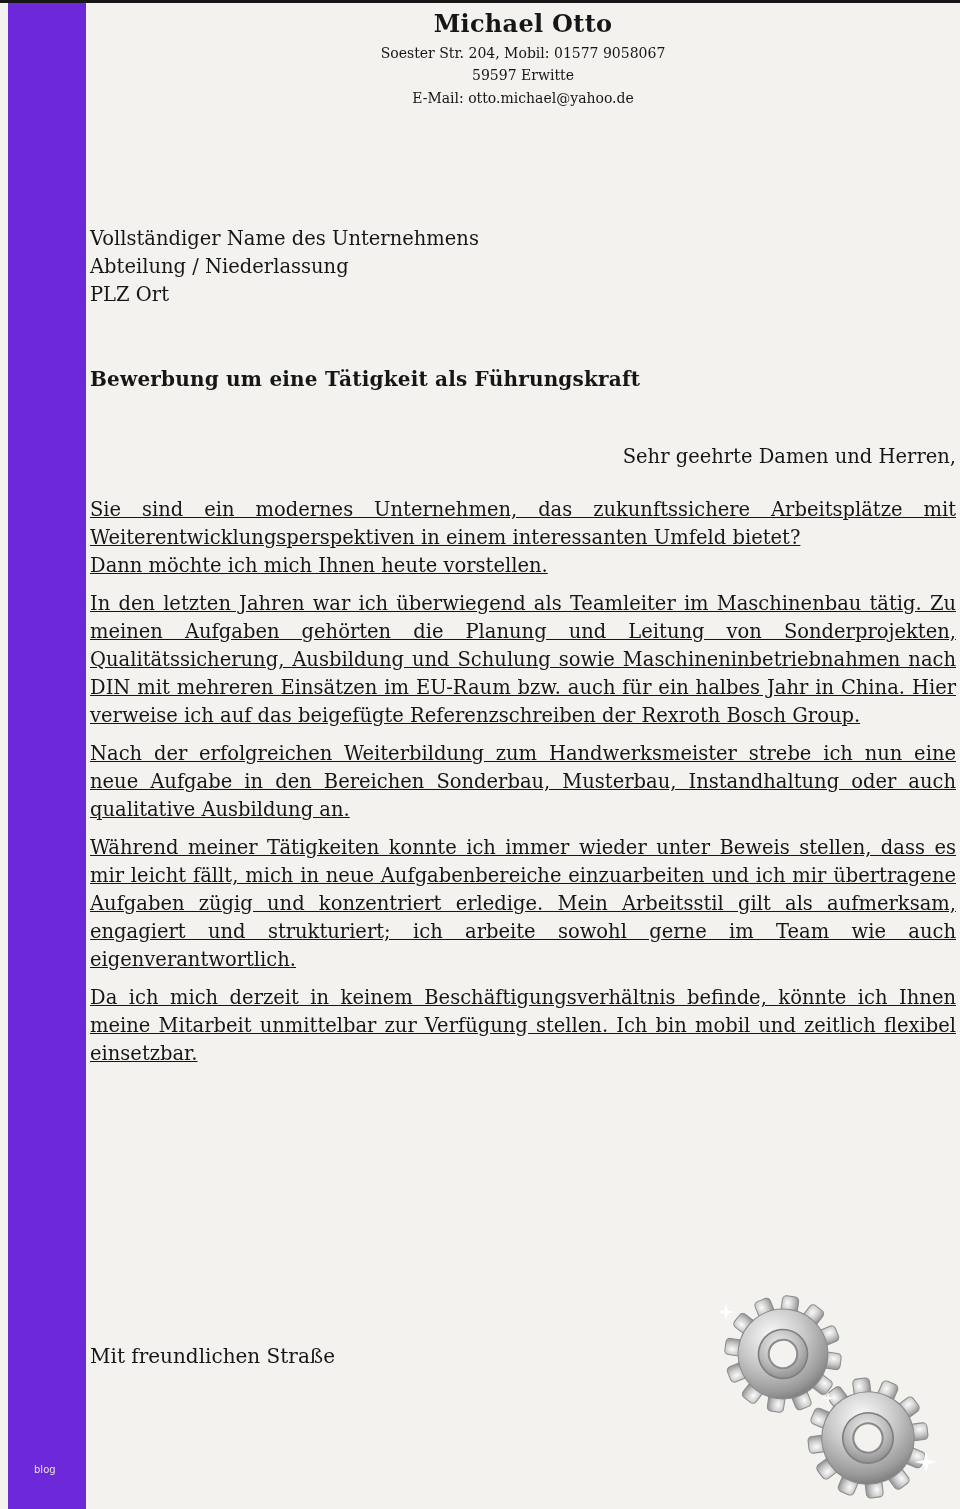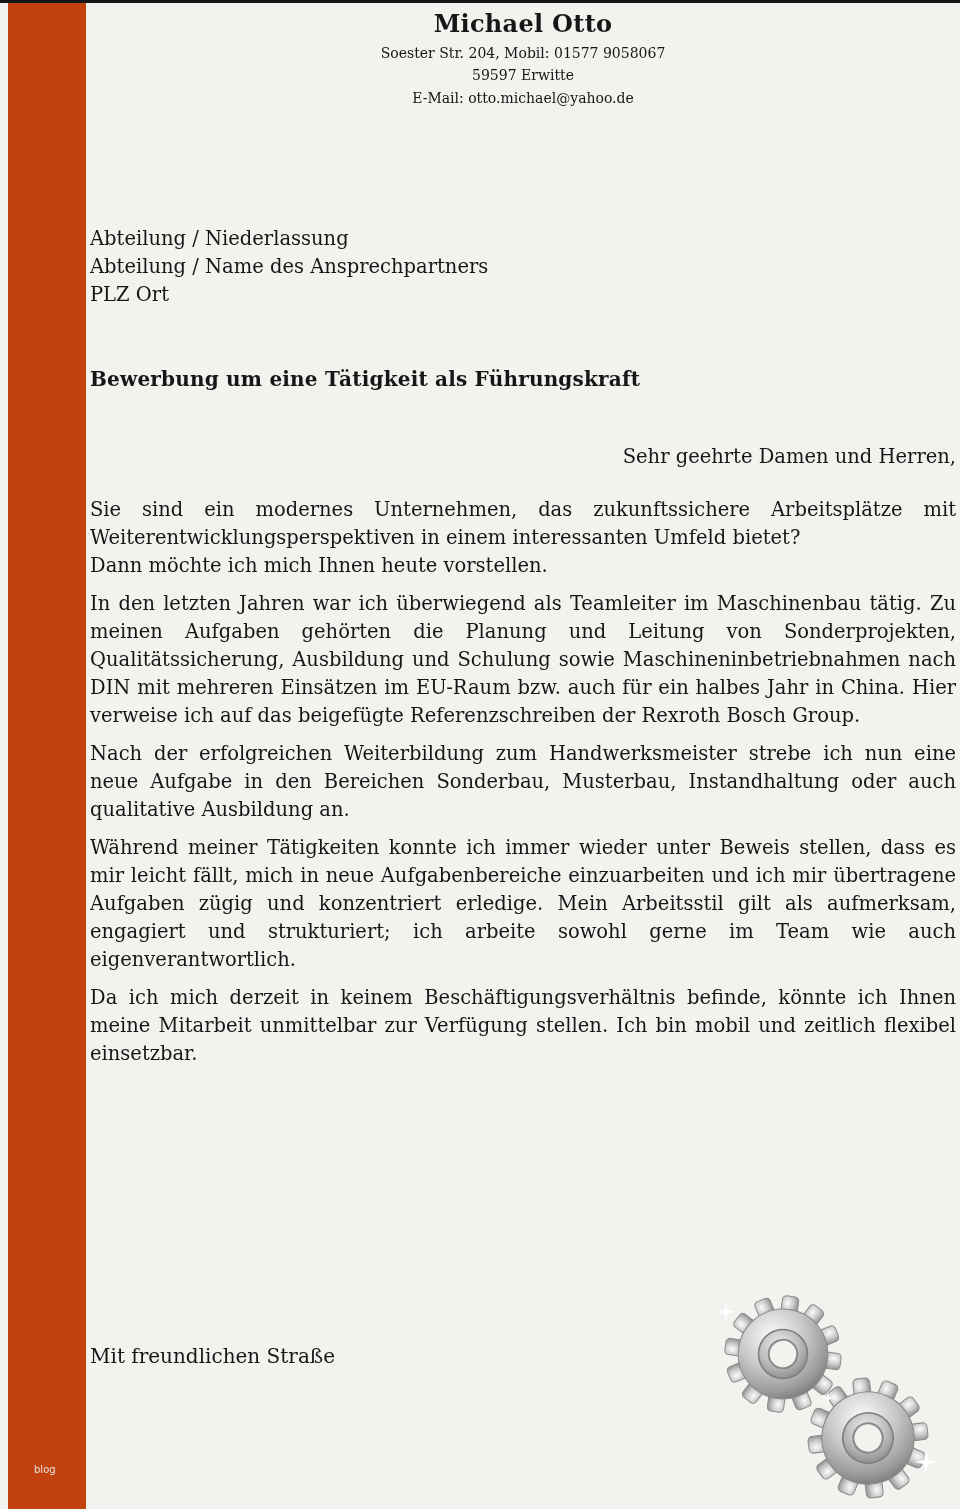--- a/index.html
+++ b/index.html
@@ -9,21 +9,21 @@
     width:960px; height:1509px;
     background:#f3f2ef;
     border-top:3px solid #161616;
     font-family:"DejaVu Serif","Liberation Serif",serif;
     color:#161616;
     overflow:hidden;
     margin:0 auto;
   }
   .side-strip {
     position:absolute; left:8px; top:0; bottom:0; width:78px;
-    background:#c2410c;
+    background:#6d28d9;
   }
   .blog-label {
     position:absolute; left:26px; bottom:34px;
     font-size:10px; color:#e4e3e0;
     font-family:"DejaVu Sans","Liberation Sans",sans-serif;
   }
   .content {
     position:absolute; left:90px; top:0; width:866px;
   }
   .sender { text-align:center; margin-top:6px; }
@@ -31,20 +31,21 @@
   .sender-line { font-size:14px; font-weight:normal; line-height:1.6; }
   .recipient { margin-top:116px; font-size:19.5px; line-height:28px; }
   .date { margin-top:58px; text-align:right; font-size:19.5px; padding-right:3px; }
   .subject { margin-top:58px; font-size:20px; font-weight:bold; letter-spacing:.2px; }
   .salutation { margin-top:54px; font-size:19.5px;text-align:right; }
   .para {
     margin-top:28px;
     font-size:19.5px; line-height:28px;
     text-align:justify;
     white-space:pre-line;
+    text-decoration:underline;
   }
   .para + .para { margin-top:10px; }
   .closing {
     position:absolute; left:90px; top:1341px;
     font-size:20px;
   }
   .gears {
     position:absolute; right:12px; bottom:2px;
     width:270px; height:235px;
   }
@@ -61,22 +62,22 @@
   <div class="content">
 
     <header class="sender">
       <div class="sender-name">Michael Otto</div>
       <div class="sender-line">Soester Str. 204, Mobil: 01577 9058067</div>
       <div class="sender-line">59597 Erwitte</div>
       <div class="sender-line">E-Mail: otto.michael@yahoo.de</div>
     </header>
 
     <div class="recipient">
+      <div>Vollständiger Name des Unternehmens</div>
       <div>Abteilung / Niederlassung</div>
-      <div>Abteilung / Name des Ansprechpartners</div>
       <div>PLZ Ort</div>
     </div>
 
 
     <div class="subject">Bewerbung um eine Tätigkeit als Führungskraft</div>
 
     <div class="salutation">Sehr geehrte Damen und Herren,</div>
 
     <p class="para">Sie sind ein modernes Unternehmen, das zukunftssichere Arbeitsplätze mit Weiterentwicklungsperspektiven in einem interessanten Umfeld bietet?
 Dann möchte ich mich Ihnen heute vorstellen.</p>

